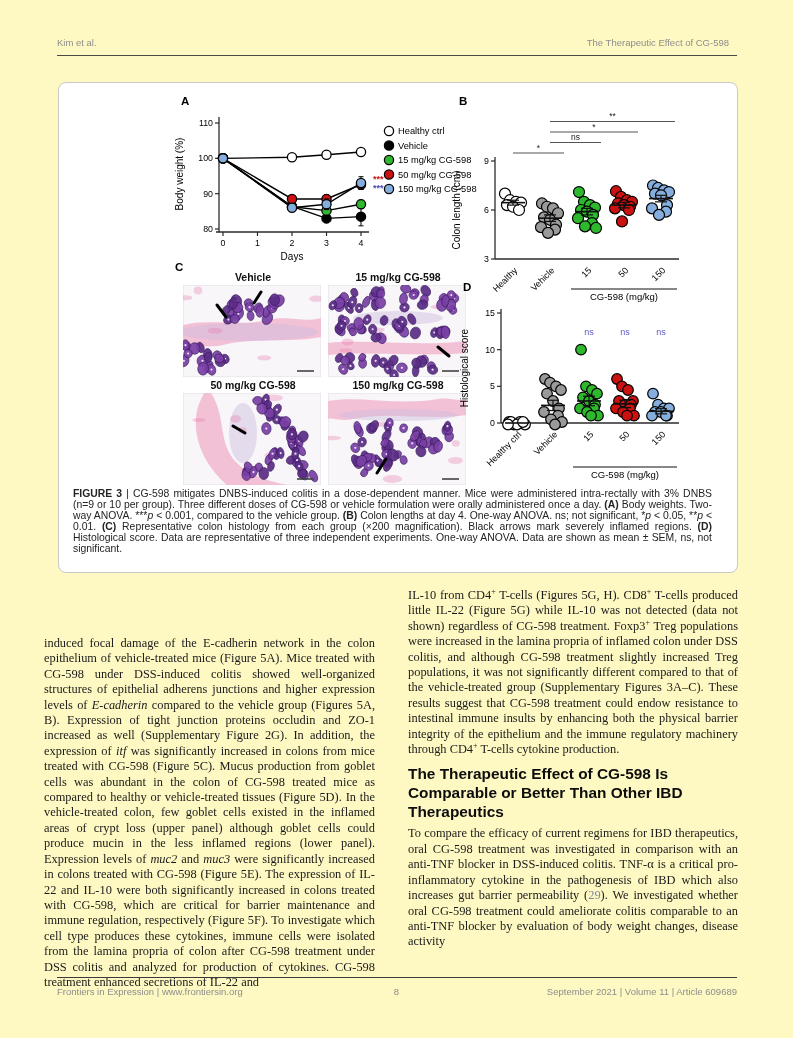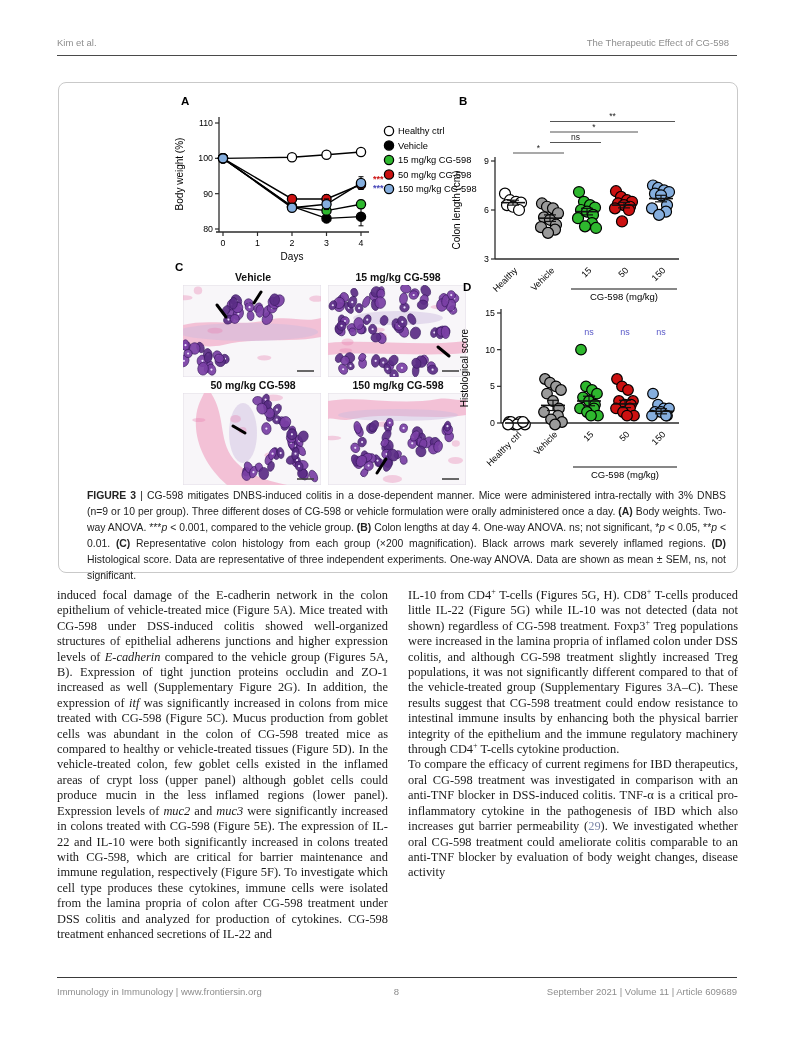--- a/index.html
+++ b/index.html
@@ -1,42 +1,42 @@
 <!DOCTYPE html>
 <html><head>
 <meta charset="utf-8">
 <style>
   html,body{margin:0;padding:0;background:#e8e8e8;}
-  .page{position:relative;width:793px;height:1038px;background:#ffffff;margin:0 auto;overflow:hidden;
+  .page{position:relative;width:793px;height:1038px;background:#fef9c3;margin:0 auto;overflow:hidden;
         font-family:"Liberation Sans",sans-serif;color:#222;}
   
   .running-head{position:absolute;top:37px;font-size:9.5px;color:#8d8d8d;}
   .rh-left{left:57px;} .rh-right{right:64px;}
   .header-rule{position:absolute;left:57px;right:56px;top:55px;border-top:1.2px solid #4a4a4a;}
   .footer-rule{position:absolute;left:57px;right:56px;top:977px;border-top:1.5px solid #3a3a3a;}
   .footer-text{position:absolute;top:986px;font-size:9.5px;color:#8d8d8d;}
   .ft-left{left:57px;} .ft-center{left:0;right:0;text-align:center;} .ft-right{right:56px;}
   
   .figure-box{position:absolute;left:58px;top:82px;width:678px;height:489px;border:1px solid #c9c9c9;border-radius:8px;background:#fff;}
   .panel-label{position:absolute;font-size:11.5px;font-weight:bold;color:#000;}
   .chart-svg{position:absolute;}
   
   .histo-grid{position:absolute;left:124px;top:188px;width:286px;}
   .histo-row{display:flex;gap:5px;}
   .histo-cell{width:140px;}
   .histo-title{font-size:10.5px;font-weight:bold;color:#111;text-align:center;height:14px;line-height:13px;}
   .histo-img{width:138px;height:92px;display:block;background:#f7f5f8;}
   
-  .caption{position:absolute;left:28px;top:405px;width:639px;font-size:10.4px;line-height:16px;color:#232323;text-align:justify;}
+  .caption{position:absolute;left:14px;top:405px;width:639px;font-size:10.4px;line-height:11px;color:#232323;text-align:justify;}
   .caption .b{font-weight:bold;}
   .caption .i{font-style:italic;}
   
   .col{position:absolute;top:588px;width:331px;font-family:"Liberation Serif",serif;font-size:12.4px;
        line-height:15.4px;color:#1a1a1a;text-align:justify;}
-  .col-left{left:57px;} .col-right{left:408px;width:330px;}
+  .col-left{left:44px;margin-top:48px;} .col-right{left:408px;width:330px;}
   .col .b{font-weight:normal;}
   .col .i{font-style:italic;}
   .col .sup{font-size:8px;vertical-align:super;line-height:0;}
   .col .ref{color:#7b86a8;}
   .section-heading{font-family:"Liberation Sans",sans-serif;font-weight:bold;font-size:15.4px;line-height:19px;
        color:#0d0d0d;text-align:left;margin:7px 0 5px 0;}
   svg text{font-family:"Liberation Sans",sans-serif;}
 </style>
 </head>
 <body>
@@ -752,21 +752,22 @@
 
     <div class="caption"><span class="b">FIGURE 3</span><span> | CG-598 mitigates DNBS-induced colitis in a dose-dependent manner. Mice were administered intra-rectally with 3% DNBS (n=9 or 10 per group). Three different doses of CG-598 or vehicle formulation were orally administered once a day. </span><span class="b">(A)</span><span> Body weights. Two-way ANOVA. ***</span><span class="i">p</span><span> &lt; 0.001, compared to the vehicle group. </span><span class="b">(B)</span><span> Colon lengths at day 4. One-way ANOVA. ns; not significant, *</span><span class="i">p</span><span> &lt; 0.05, **</span><span class="i">p</span><span> &lt; 0.01. </span><span class="b">(C)</span><span> Representative colon histology from each group (×200 magnification). Black arrows mark severely inflamed regions. </span><span class="b">(D)</span><span> Histological score. Data are representative of three independent experiments. One-way ANOVA. Data are shown as mean ± SEM, ns, not significant.</span></div>
   </div>
 
   <div class="col col-left">
     <p style="margin:0;"><span>induced focal damage of the E-cadherin network in the colon epithelium of vehicle-treated mice (</span><span class="b">Figure 5A</span><span>). Mice treated with CG-598 under DSS-induced colitis showed well-organized structures of epithelial adherens junctions and higher expression levels of </span><span class="i">E-cadherin</span><span> compared to the vehicle group (</span><span class="b">Figures 5A, B</span><span>). Expression of tight junction proteins occludin and ZO-1 increased as well (</span><span class="b">Supplementary Figure 2G</span><span>). In addition, the expression of </span><span class="i">itf</span><span> was significantly increased in colons from mice treated with CG-598 (</span><span class="b">Figure 5C</span><span>). Mucus production from goblet cells was abundant in the colon of CG-598 treated mice as compared to healthy or vehicle-treated tissues (</span><span class="b">Figure 5D</span><span>). In the vehicle-treated colon, few goblet cells existed in the inflamed areas of crypt loss (upper panel) although goblet cells could produce mucin in the less inflamed regions (lower panel). Expression levels of </span><span class="i">muc2</span><span> and </span><span class="i">muc3</span><span> were significantly increased in colons treated with CG-598 (</span><span class="b">Figure 5E</span><span>). The expression of IL-22 and IL-10 were both significantly increased in colons treated with CG-598, which are critical for barrier maintenance and immune regulation, respectively (</span><span class="b">Figure 5F</span><span>). To investigate which cell type produces these cytokines, immune cells were isolated from the lamina propria of colon after CG-598 treatment under DSS colitis and analyzed for production of cytokines. CG-598 treatment enhanced secretions of IL-22 and</span></p>
   </div>
 
   <div class="col col-right">
     <p style="margin:0;"><span>IL-10 from CD4</span><span class="sup">+</span><span> T-cells (</span><span class="b">Figures 5G, H</span><span>). CD8</span><span class="sup">+</span><span> T-cells produced little IL-22 (</span><span class="b">Figure 5G</span><span>) while IL-10 was not detected (data not shown) regardless of CG-598 treatment. Foxp3</span><span class="sup">+</span><span> Treg populations were increased in the lamina propria of inflamed colon under DSS colitis, and although CG-598 treatment slightly increased Treg populations, it was not significantly different compared to that of the vehicle-treated group (</span><span class="b">Supplementary Figures 3A–C</span><span>). These results suggest that CG-598 treatment could endow resistance to intestinal immune insults by enhancing both the physical barrier integrity of the epithelium and the immune regulatory machinery through CD4</span><span class="sup">+</span><span> T-cells cytokine production.</span></p>
+    <h2 class="section-heading">The Therapeutic Effect of CG-598 Is Comparable or Better Than Other IBD Therapeutics</h2>
     <p style="margin:0;"><span>To compare the efficacy of current regimens for IBD therapeutics, oral CG-598 treatment was investigated in comparison with an anti-TNF blocker in DSS-induced colitis. TNF-α is a critical pro-inflammatory cytokine in the pathogenesis of IBD which also increases gut barrier permeability (</span><span class="ref">29</span><span>). We investigated whether oral CG-598 treatment could ameliorate colitis comparable to an anti-TNF blocker by evaluation of body weight changes, disease activity</span></p>
   </div>
 
   <div class="footer-rule"></div>
-  <div class="footer-text ft-left">Immunology in Immunology | www.frontiersin.org</div>
+  <div class="footer-text ft-left">Frontiers in Expression | www.frontiersin.org</div>
   <div class="footer-text ft-center">8</div>
   <div class="footer-text ft-right">September 2021 | Volume 11 | Article 609689</div>
 
 </div>
 
 </body></html>

